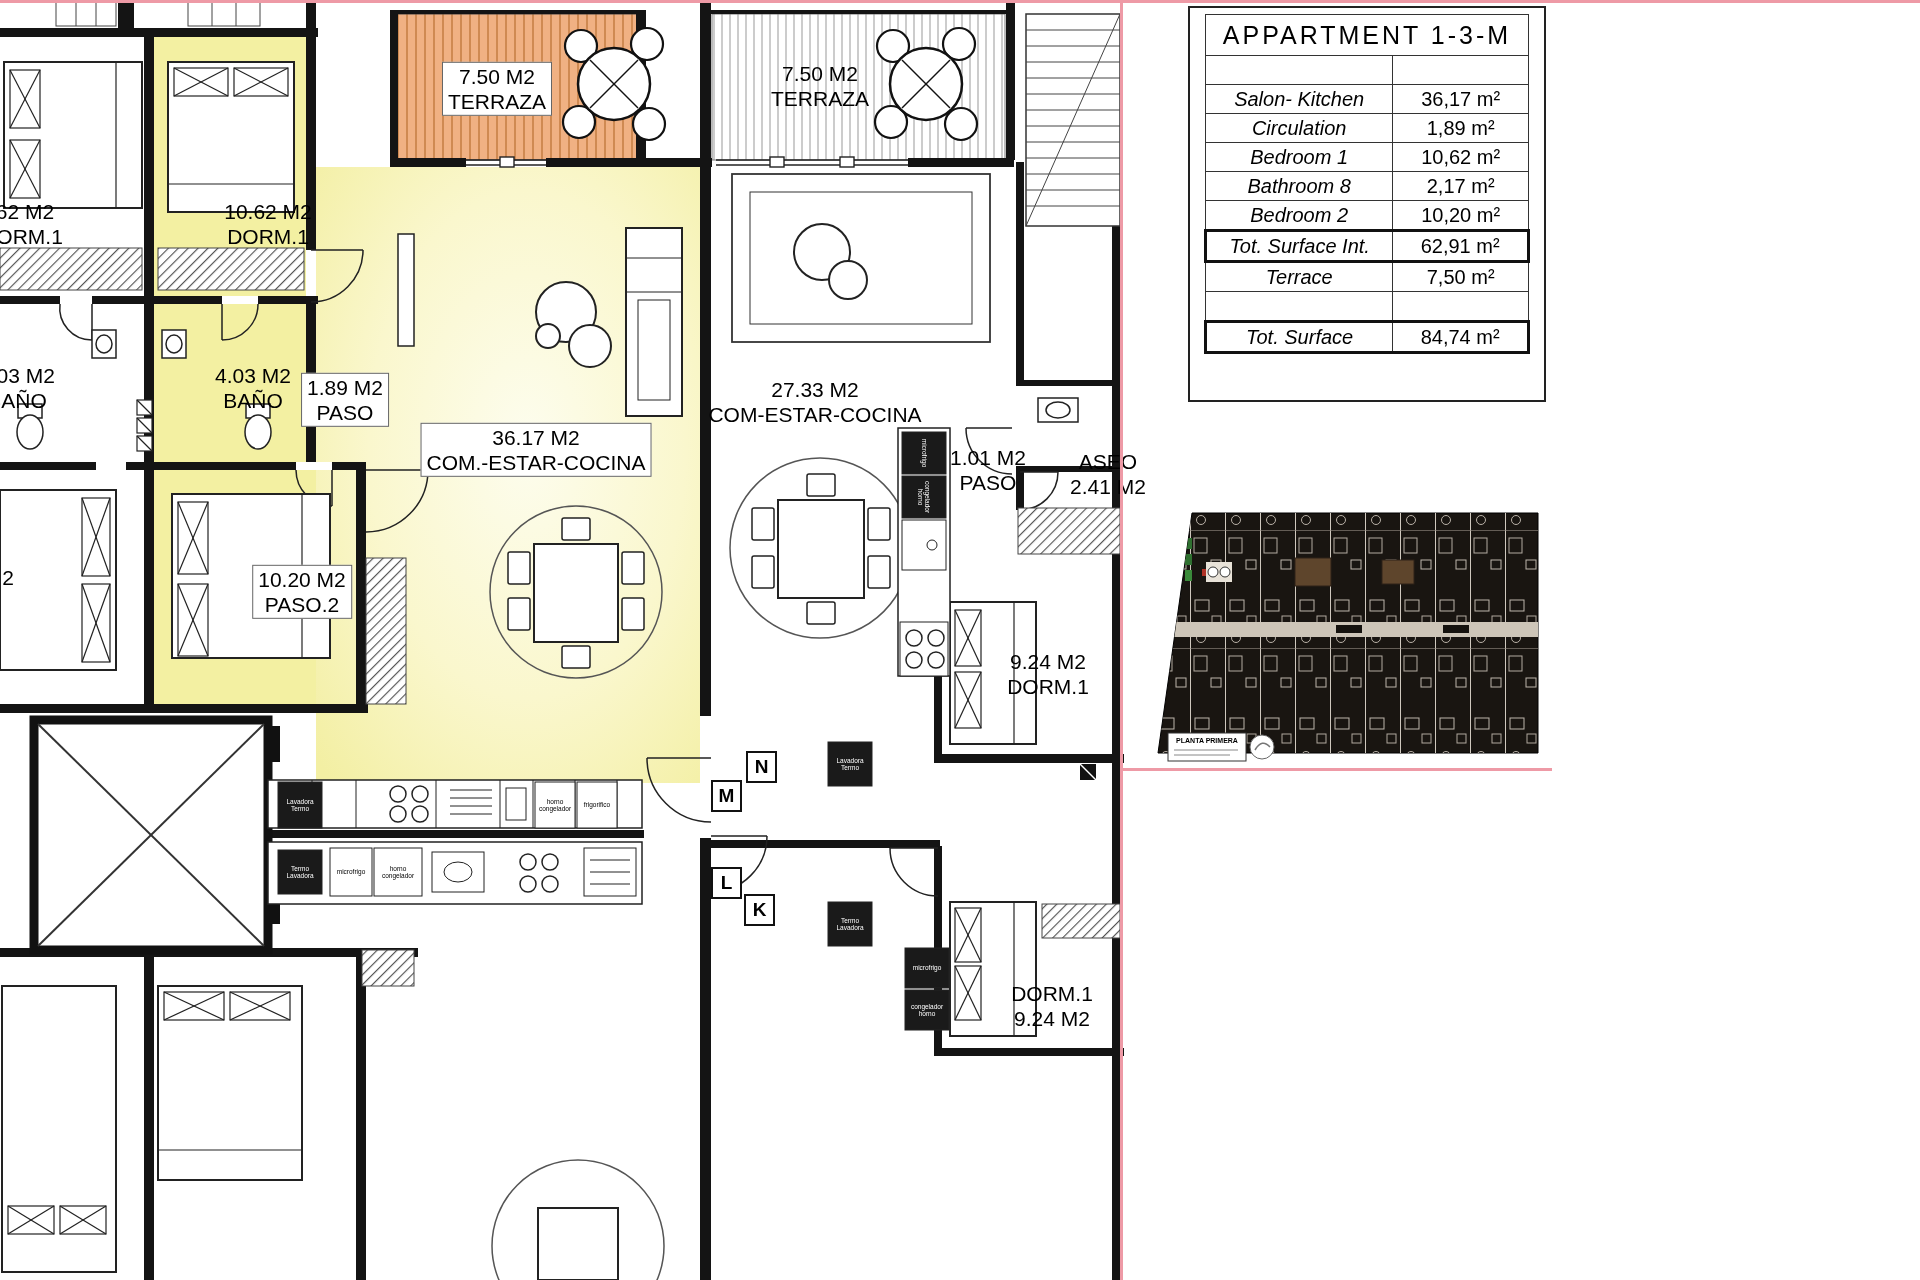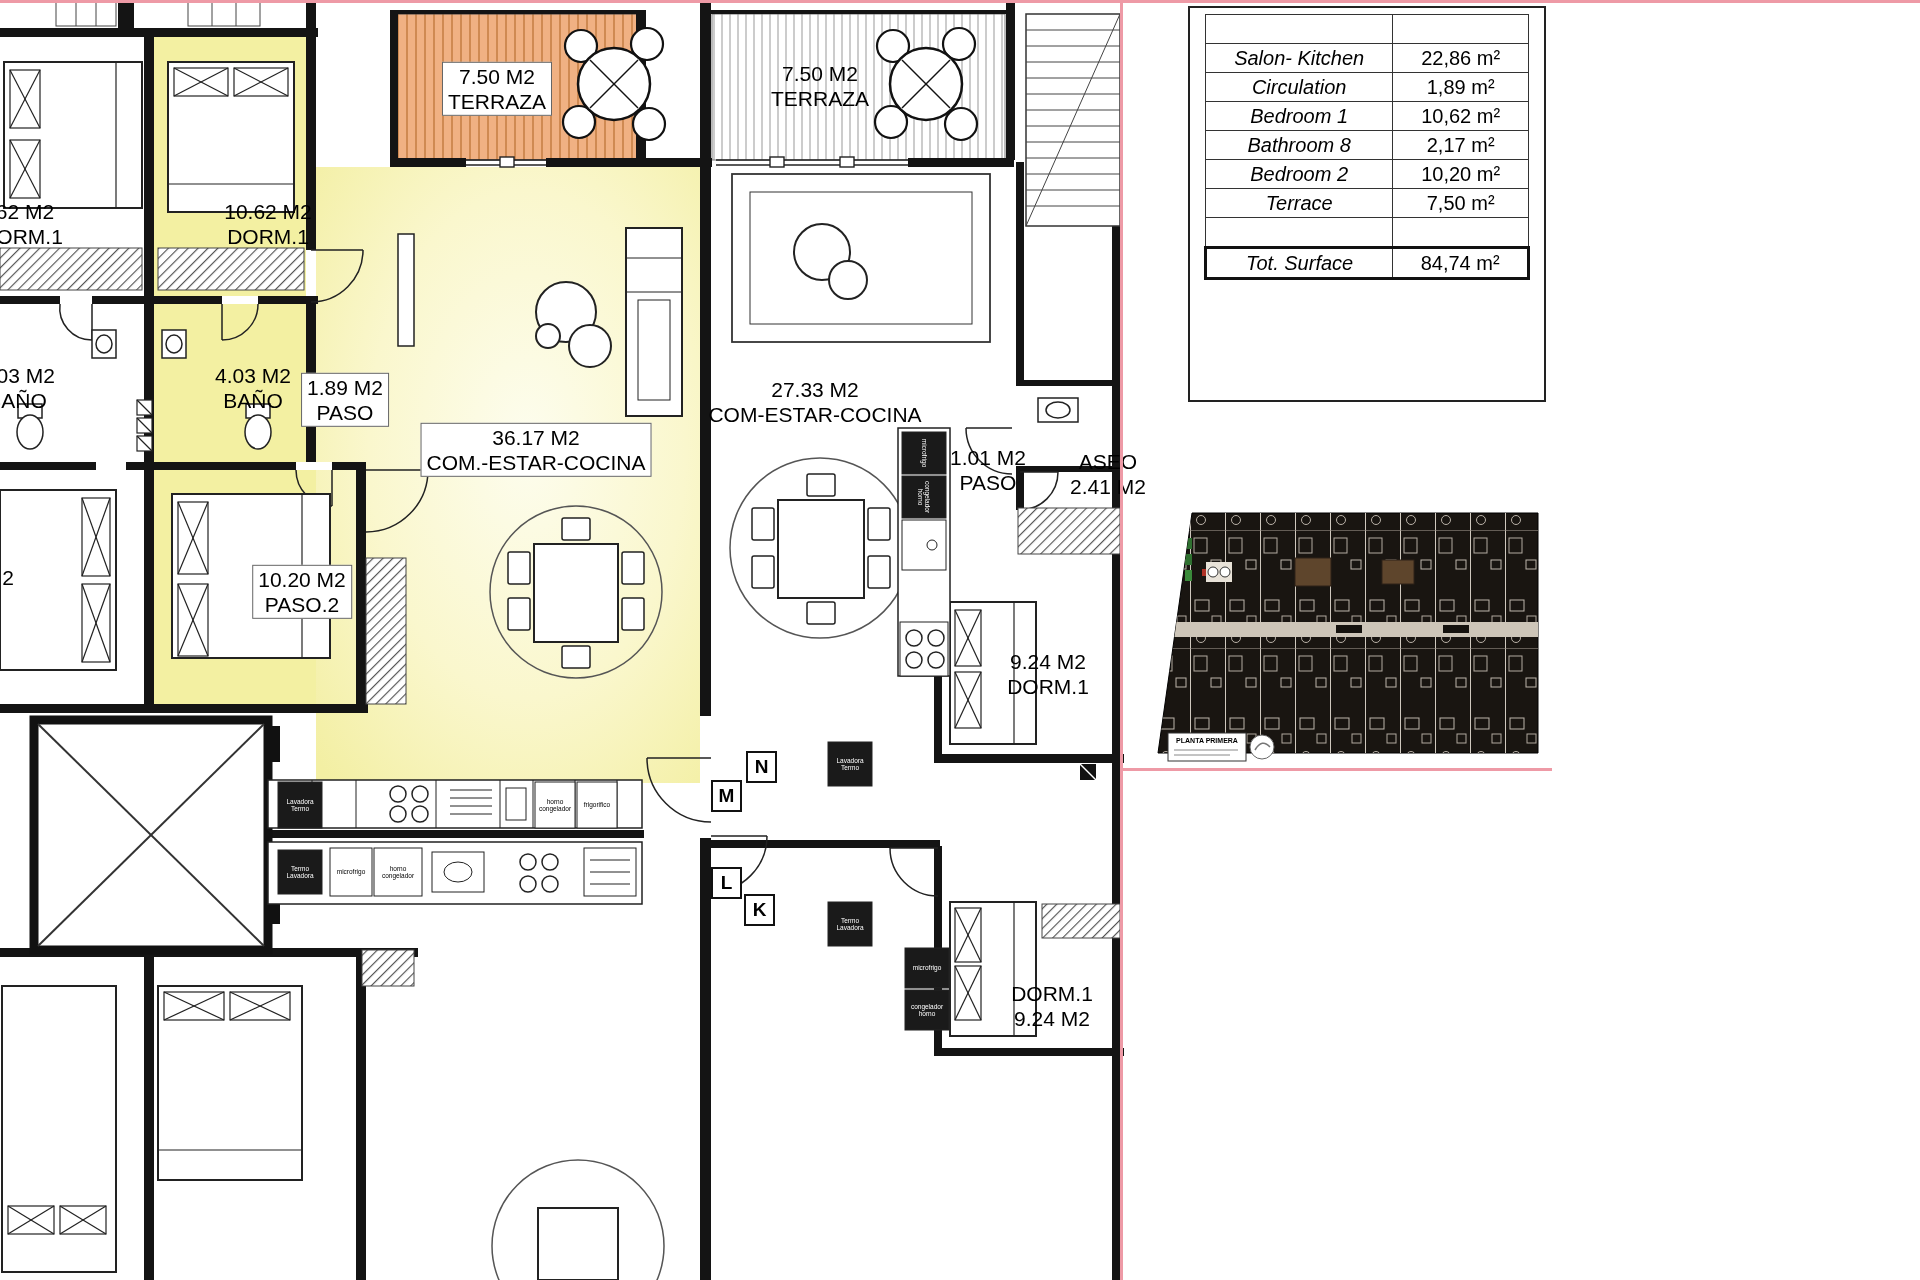--- a/index.html
+++ b/index.html
@@ -517,43 +517,50 @@
   <div class="app inv" style="left:927px;top:1010px">congelador
 horno</div>
 
   <div class="pink top"></div>
   <div class="pink vert"></div>
   <div class="pink horz"></div>
 
   <div class="spec-frame">
     <table class="spec">
       <tbody>
+          <tr class="titlerow">
+        <td colspan="2">APPARTMENT 1-3-M</td>
+      </tr>
       <tr>
             <td class="lab"></td>
             <td></td>
           </tr>
       <tr>
             <td class="lab">Salon- Kitchen</td>
-            <td>22,86 m²</td>
+            <td>36,17 m²</td>
           </tr>
       <tr>
             <td class="lab">Circulation</td>
             <td>1,89 m²</td>
           </tr>
       <tr>
             <td class="lab">Bedroom 1</td>
             <td>10,62 m²</td>
           </tr>
       <tr>
             <td class="lab">Bathroom 8</td>
             <td>2,17 m²</td>
           </tr>
       <tr>
             <td class="lab">Bedroom 2</td>
             <td>10,20 m²</td>
+          </tr>
+      <tr class="tot">
+            <td class="lab">Tot. Surface Int.</td>
+            <td>62,91 m²</td>
           </tr>
       <tr>
             <td class="lab">Terrace</td>
             <td>7,50 m²</td>
           </tr>
       <tr>
             <td class="lab"></td>
             <td></td>
           </tr>
       <tr class="tot">

